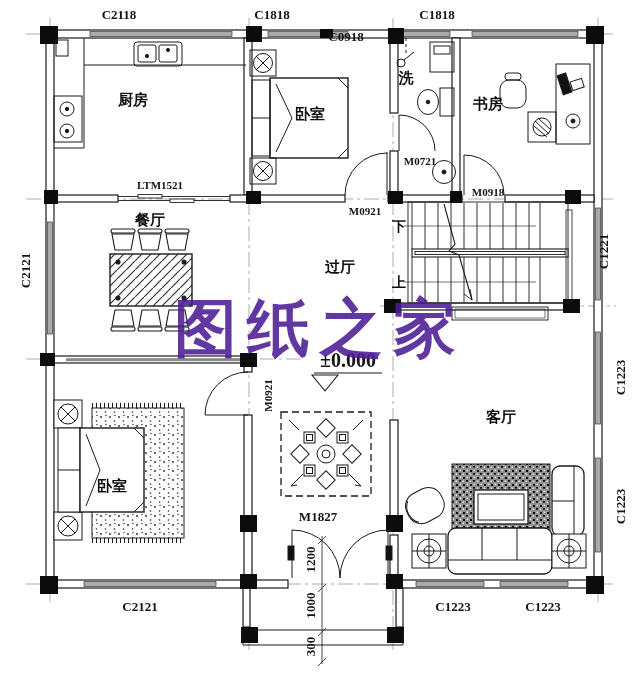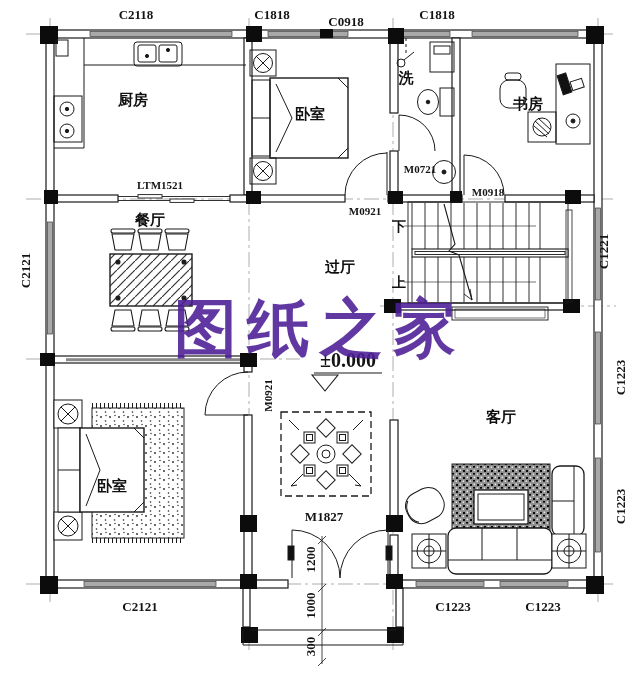--- a/index.html
+++ b/index.html
@@ -351,42 +351,42 @@
 
   <g stroke="#1a1a1a" fill="none" stroke-width="0.8">
     <line x1="322" y1="536" x2="322" y2="664"></line>
     <line x1="318" y1="544" x2="326" y2="536"></line>
     <line x1="318" y1="592" x2="326" y2="584"></line>
     <line x1="318" y1="636" x2="326" y2="628"></line>
     <line x1="318" y1="666" x2="326" y2="658"></line>
   </g>
 </svg>
 
-<div class="lbl" style="left:96px;top:8px;width:80px">C2118</div>
+<div class="lbl" style="left:79px;top:8px;width:80px">C2118</div>
 <div class="lbl" style="left:232px;top:8px;width:80px">C1818</div>
-<div class="lbl" style="left:306px;top:15px;width:80px">C0918</div>
+<div class="lbl" style="left:306px;top:30px;width:80px">C0918</div>
 <div class="lbl" style="left:397px;top:8px;width:80px">C1818</div>
 
 <div class="room" style="left:93px;top:92px;width:80px">厨房</div>
 <div class="room" style="left:270px;top:106px;width:80px">卧室</div>
 <div class="room" style="left:386px;top:70px;width:40px">洗</div>
-<div class="room" style="left:488px;top:96px;width:80px">书房</div>
+<div class="room" style="left:448px;top:96px;width:80px">书房</div>
 <div class="room" style="left:110px;top:212px;width:80px">餐厅</div>
 <div class="room" style="left:300px;top:259px;width:80px">过厅</div>
 <div class="room" style="left:72px;top:478px;width:80px">卧室</div>
 <div class="room" style="left:461px;top:409px;width:80px">客厅</div>
 
 <div class="room stair-t" style="left:379px;top:219px;width:40px">下</div>
 <div class="room stair-t" style="left:379px;top:275px;width:40px">上</div>
 
 <div class="lbl sm" style="left:110px;top:180px;width:100px">LTM1521</div>
 <div class="lbl sm" style="left:325px;top:206px;width:80px">M0921</div>
-<div class="lbl sm" style="left:380px;top:164px;width:80px">M0721</div>
+<div class="lbl sm" style="left:380px;top:156px;width:80px">M0721</div>
 <div class="lbl sm" style="left:448px;top:187px;width:80px">M0918</div>
-<div class="lbl" style="left:274px;top:510px;width:100px">M1827</div>
+<div class="lbl" style="left:268px;top:510px;width:100px">M1827</div>
 <div class="lbl sm rot" style="left:238px;top:390px;width:60px">M0921</div>
 
 <div class="lbl rot" style="left:-5px;top:264px;width:60px">C2121</div>
 <div class="lbl rot" style="left:573px;top:245px;width:60px">C1221</div>
 <div class="lbl rot" style="left:590px;top:371px;width:60px">C1223</div>
 <div class="lbl rot" style="left:590px;top:500px;width:60px">C1223</div>
 
 <div class="lbl" style="left:100px;top:600px;width:80px">C2121</div>
 <div class="lbl" style="left:413px;top:600px;width:80px">C1223</div>
 <div class="lbl" style="left:503px;top:600px;width:80px">C1223</div>

